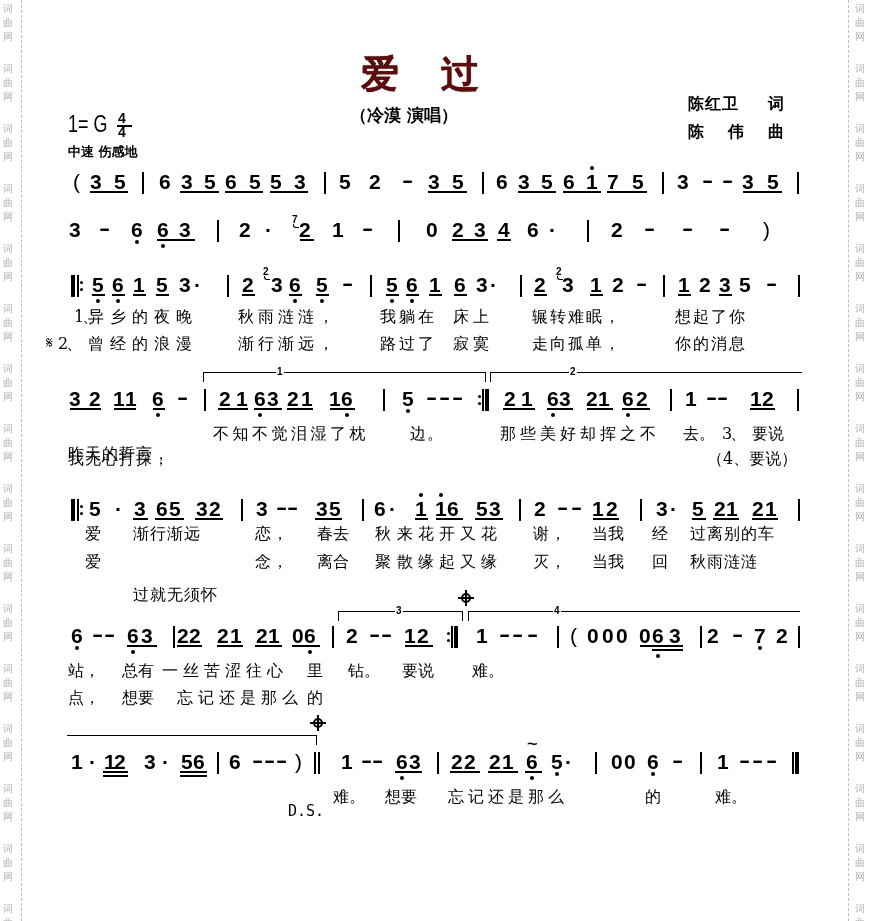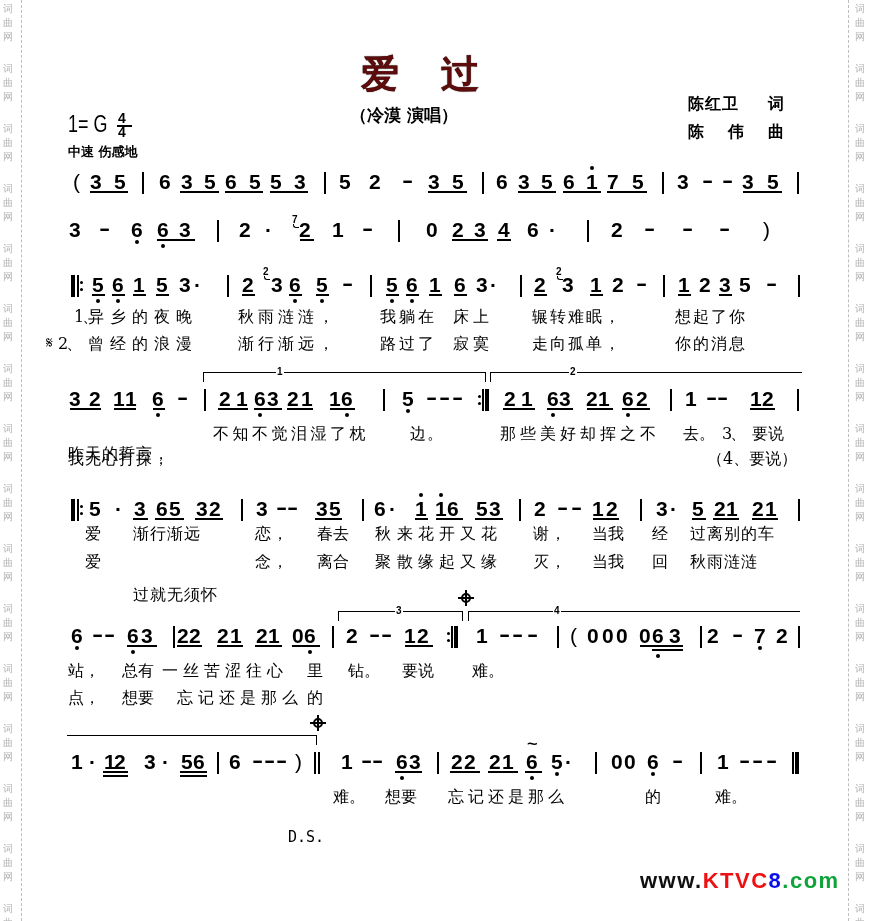--- a/index.html
+++ b/index.html
@@ -522,23 +522,20 @@
     <i class="u" style="left:395px;width:27px"></i>
     <i class="u" style="left:450px;width:30px"></i>
     <i class="u" style="left:488px;width:30px"></i>
     <i class="u" style="left:525px;width:17px"></i>
     <i class="bar" style="left:217px"></i>
     <i class="bar" style="left:437px"></i>
     <i class="bar" style="left:595px"></i>
     <i class="bar" style="left:700px"></i>
   </div>
 
-  <span class="ly mono" style="left:288px;top:828px">D.S.</span>
+  <span class="ly mono" style="left:288px;top:802px">D.S.</span>
   <span class="ly" style="left:333px;top:788px">难。</span>
   <span class="ly" style="left:385px;top:788px">想要</span>
   <span class="ly" style="left:448px;top:788px;letter-spacing:4px">忘记还是那么</span>
   <span class="ly" style="left:645px;top:788px">的</span>
   <span class="ly" style="left:715px;top:788px">难。</span>
 
-  <div class="url">
-    <span class="w">www.</span><span class="b">KTVC</span><span class="nm">8</span><span class="t">.com</span>
-  </div>
 </div>
 
 </body></html>

